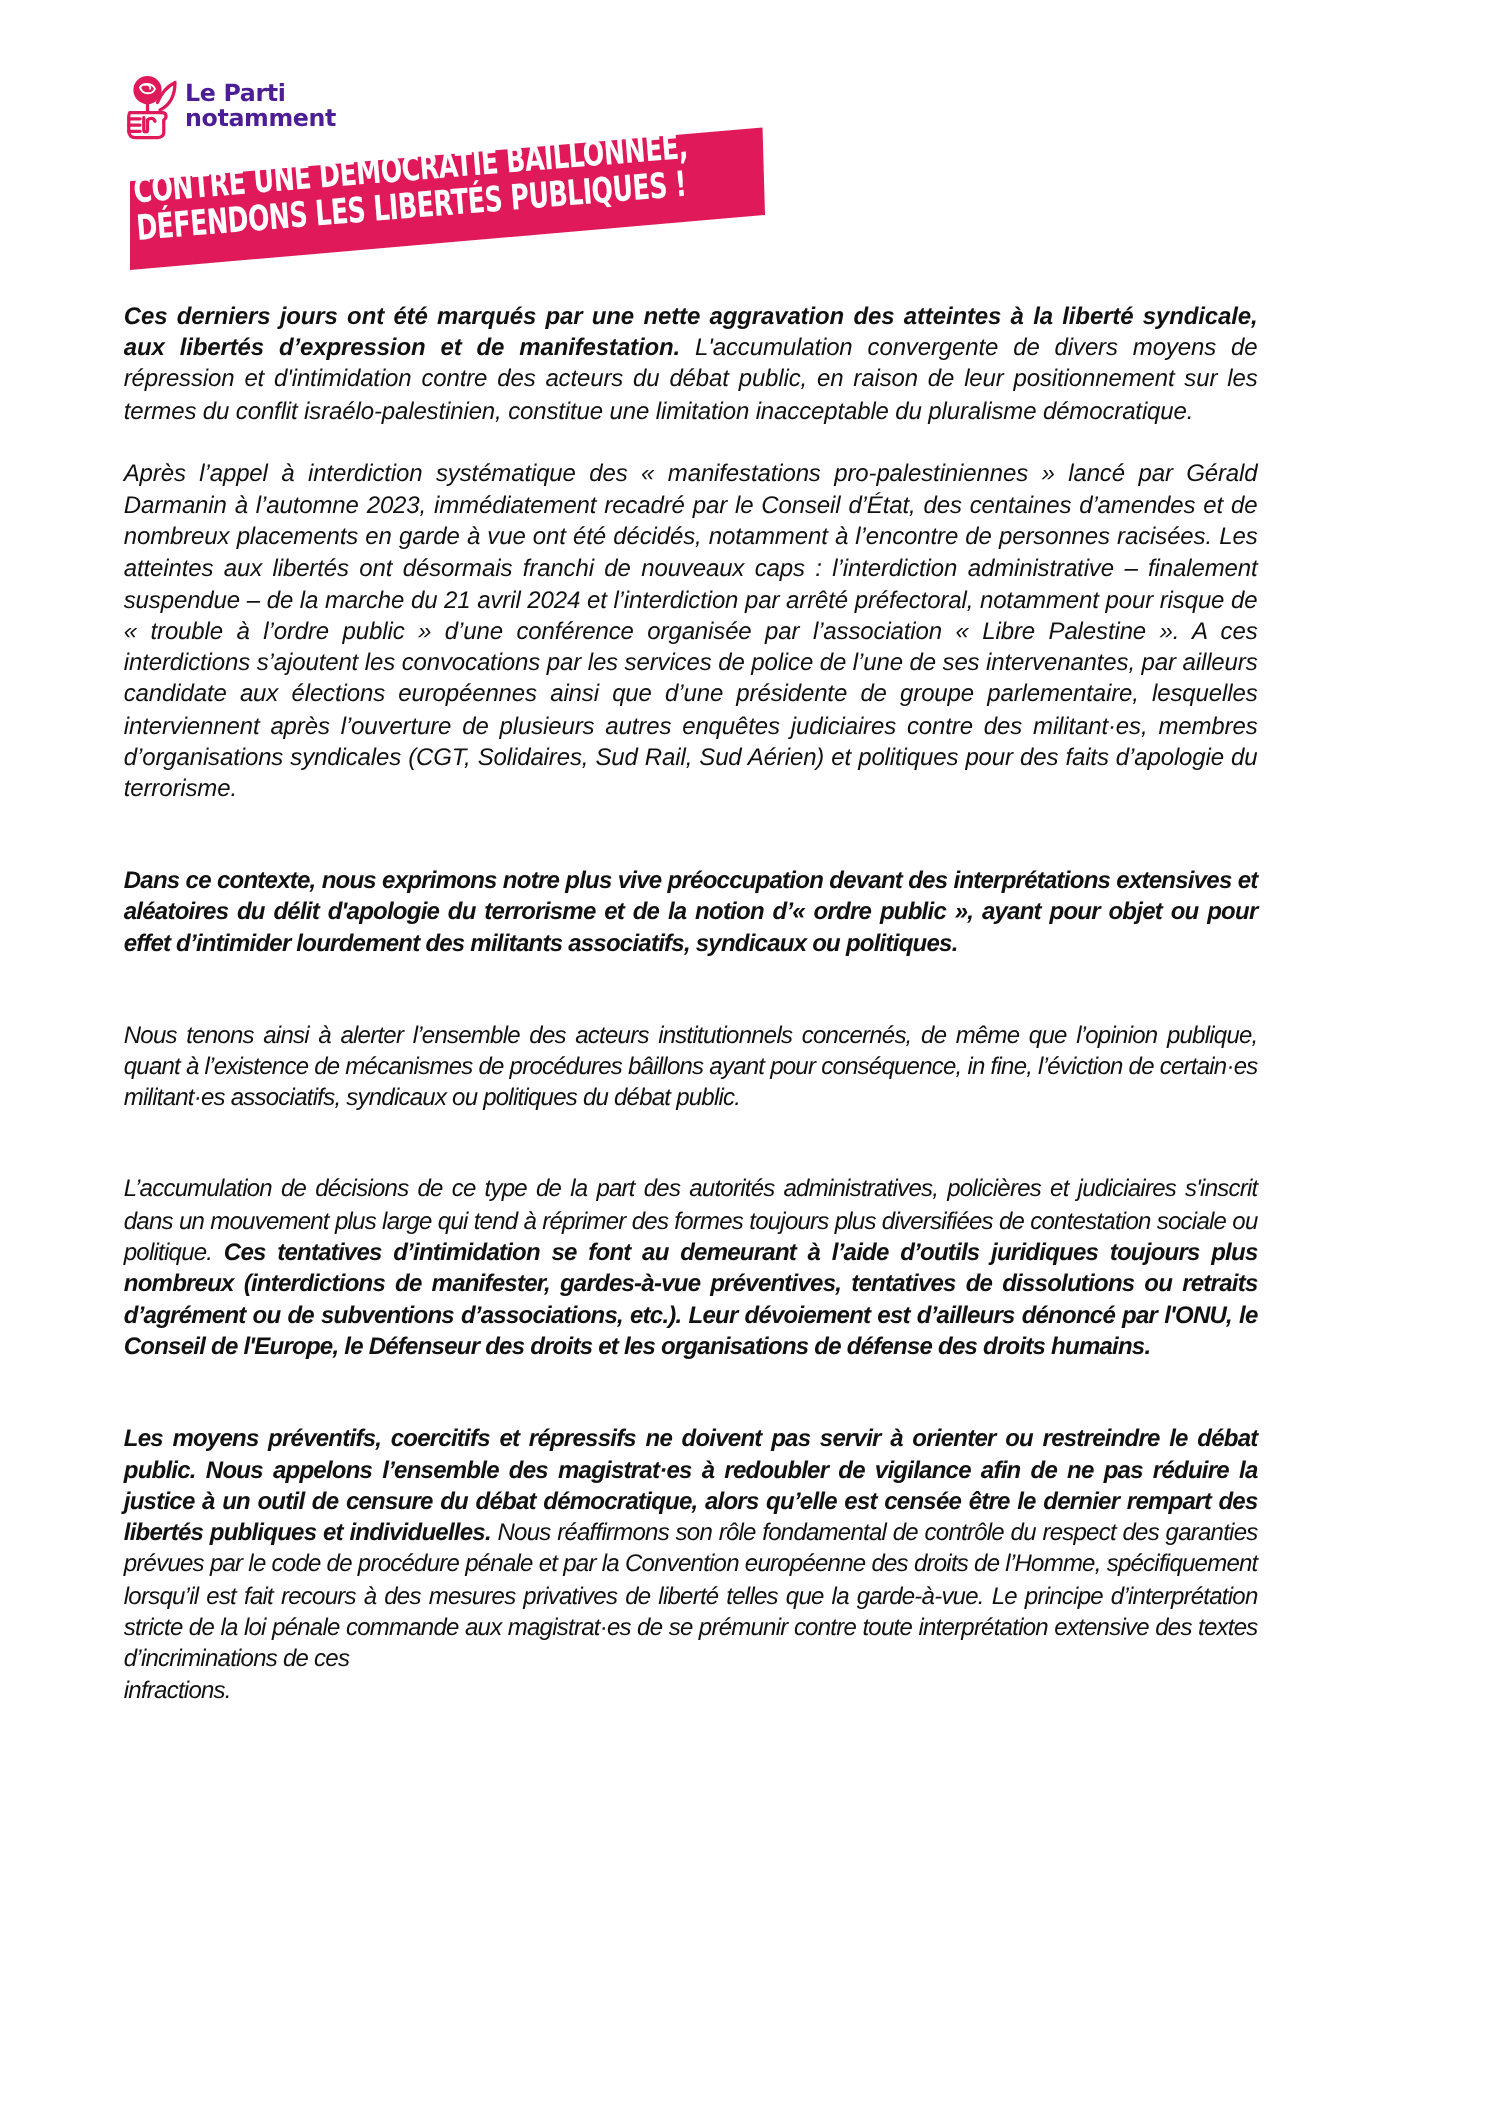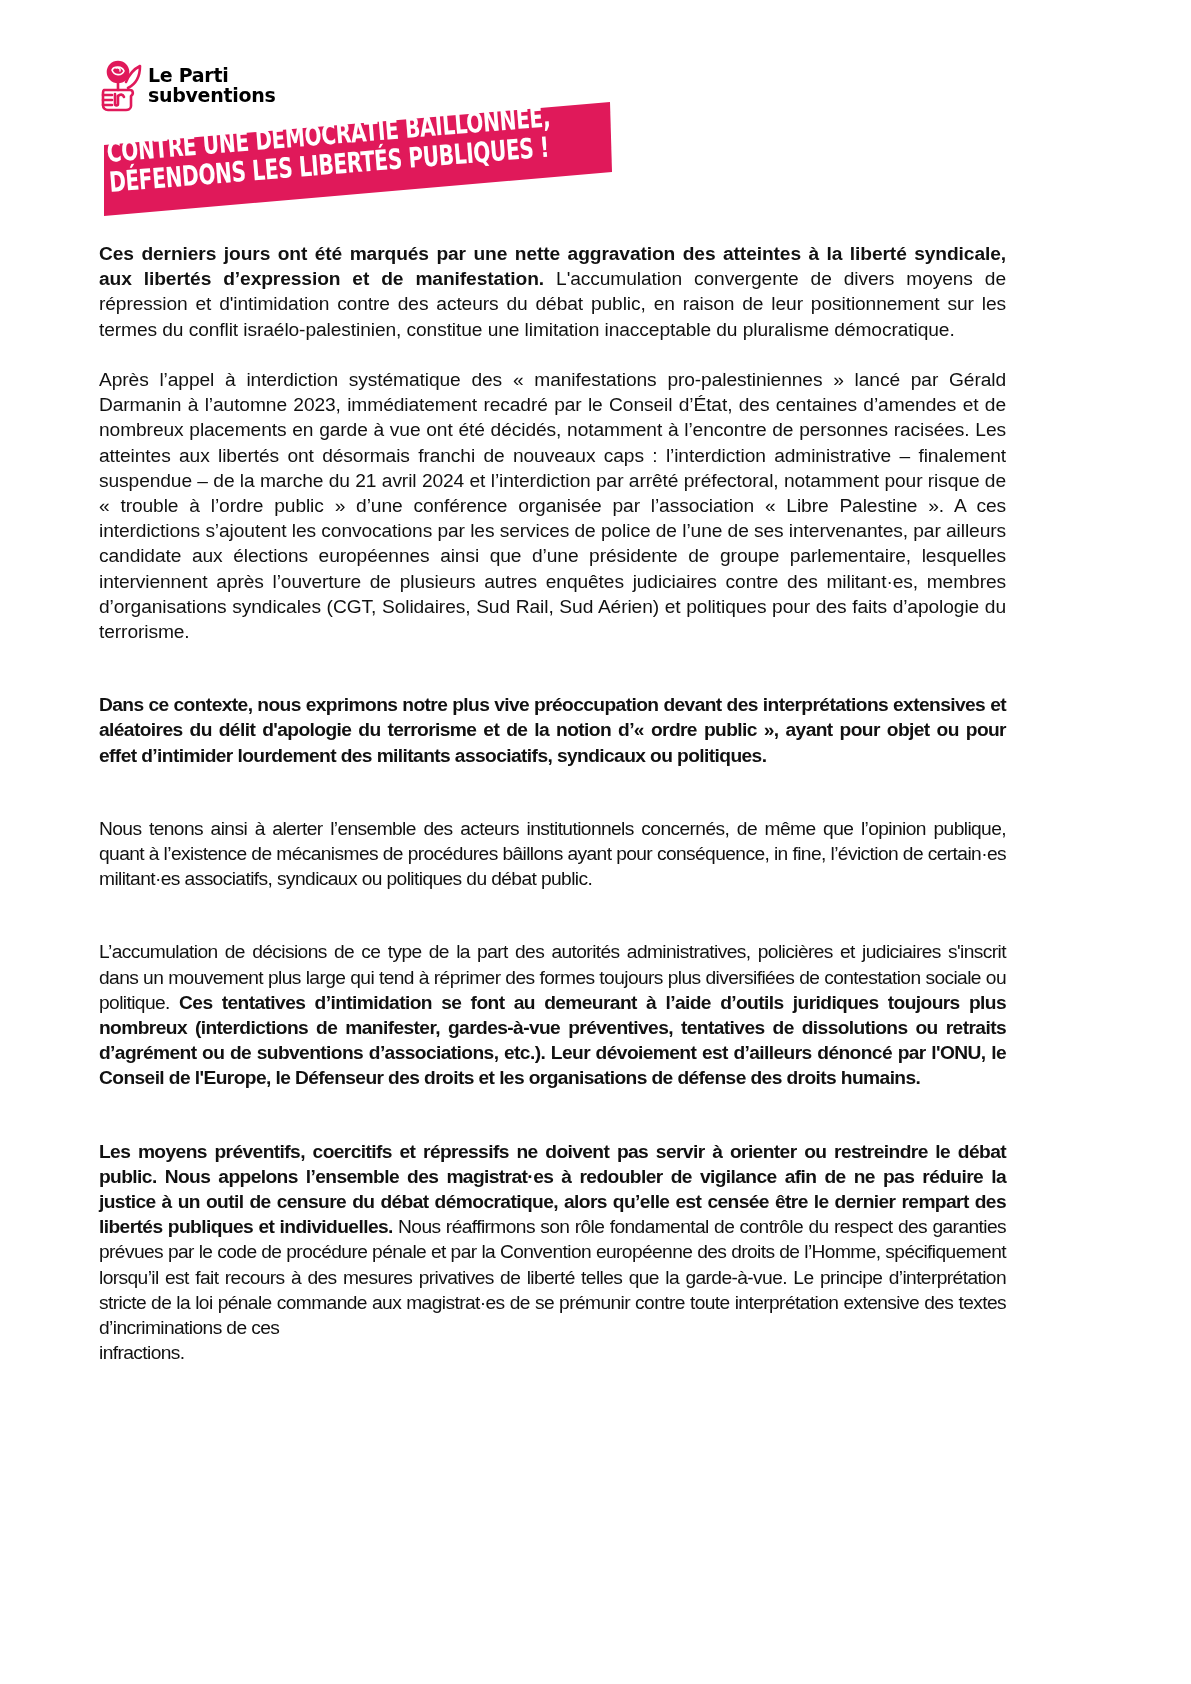--- a/index.html
+++ b/index.html
@@ -22,21 +22,21 @@
       display: flex;
       align-items: center;
       gap: 6px;
     }
     .logo-icon {
       width: 42px;
       height: 54px;
       display: block;
     }
     .logo-text {
-      color: #000000;
+      color: #4c1d95;
       font-family: "DejaVu Sans", sans-serif;
       font-weight: bold;
       font-size: 19px;
       line-height: 20px;
       letter-spacing: -0.3px;
     }
     .logo-text span { display: block; }
     .banner {
       position: absolute;
       left: 104px;
@@ -72,20 +72,21 @@
       transform-origin: 0 0;
     }
     .content {
       position: absolute;
       left: 99px;
       top: 241px;
       width: 907px;
       font-size: 19.2px;
       line-height: 25.2px;
       letter-spacing: -0.1px;
+      font-style: italic;
     }
     .para {
       margin: 0 0 25.2px 0;
       text-align: justify;
     }
     .para b {
       font-weight: bold;
     }
     .narrow {
       font-family: "Liberation Sans", sans-serif;
@@ -109,21 +110,21 @@
 
     <path d="M4 32 L30 32 C33 32 34 36 31 38 L31 48 C31 51 28 52 26 52 L8 52 C5 52 3 50 3 47 L3 35 C3 33 4 32 4 32 Z"></path>
     <path d="M3 37 L12 37"></path>
     <path d="M3 42 L12 42"></path>
     <path d="M3 47 L12 47"></path>
     <path d="M15 36 L15 46 C15 48 18 48 18 46 L18 38"></path>
     <path d="M18 38 C20 36 23 36 24 39"></path>
   </svg>
   <div class="logo-text">
     <span>Le Parti</span>
-    <span>subventions</span>
+    <span>notamment</span>
   </div>
 </div>
 
 <div class="banner">
   <svg width="520" height="120" viewBox="0 0 520 120">
     <polygon points="0,45 506,2 508,72 0,116" fill="#e0195a"></polygon>
   </svg>
   <div class="banner-text">
     <span class="line">CONTRE UNE DÉMOCRATIE BÂILLONNÉE,</span>
     <span class="line">DÉFENDONS LES LIBERTÉS PUBLIQUES !</span>

